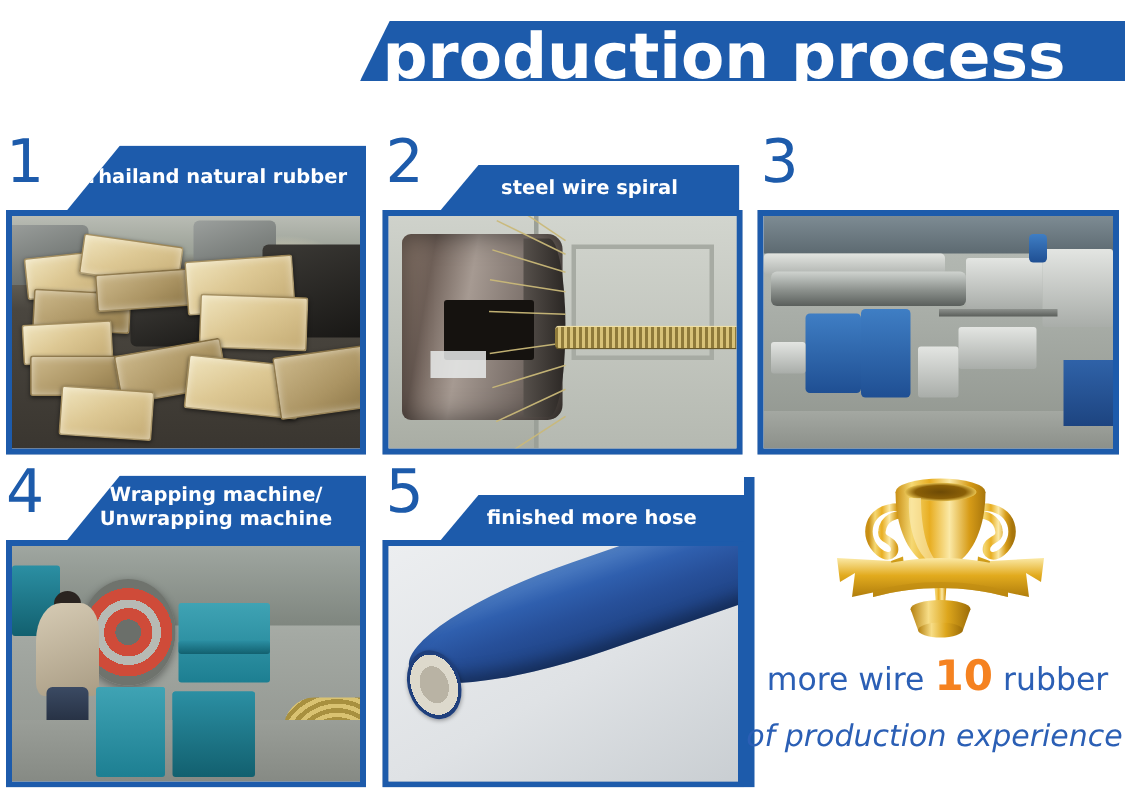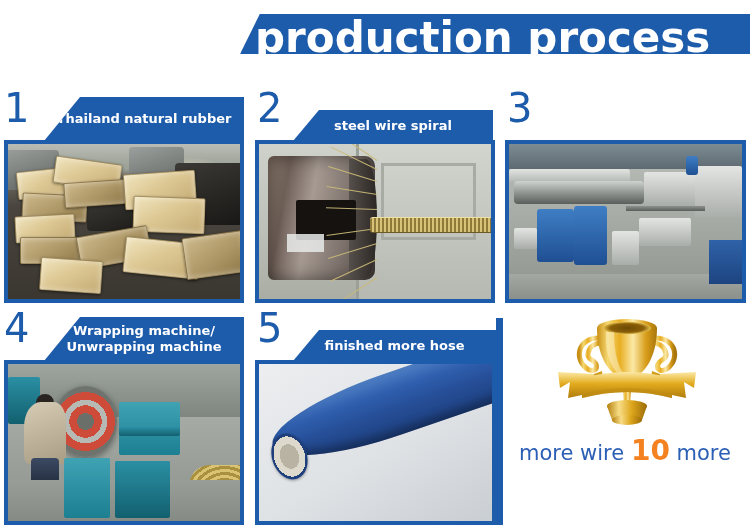--- a/index.html
+++ b/index.html
@@ -480,16 +480,17 @@
       <path d="M108 62 L106 80 L98 77 L100 59 Z" fill="url(#goldRibDark)"></path>
 
       <path d="M30 66 C60 58, 90 58, 120 66 L120 86 C90 78, 60 78, 30 86 Z" fill="url(#goldRib)"></path>
       <path d="M30 82 C60 74, 90 74, 120 82 L120 86 C90 78, 60 78, 30 86 Z" fill="#c08c12" opacity=".6"></path>
     </svg>
   </div>
 
   <div id="tagline-1">
     <span>more wire</span>
     <span class="num">10</span>
-    <span>more</span>
-  </div>
+    <span>rubber</span>
+  </div>
+  <div id="tagline-2">of production experience</div>
 
 </div>
 
 </body></html>

